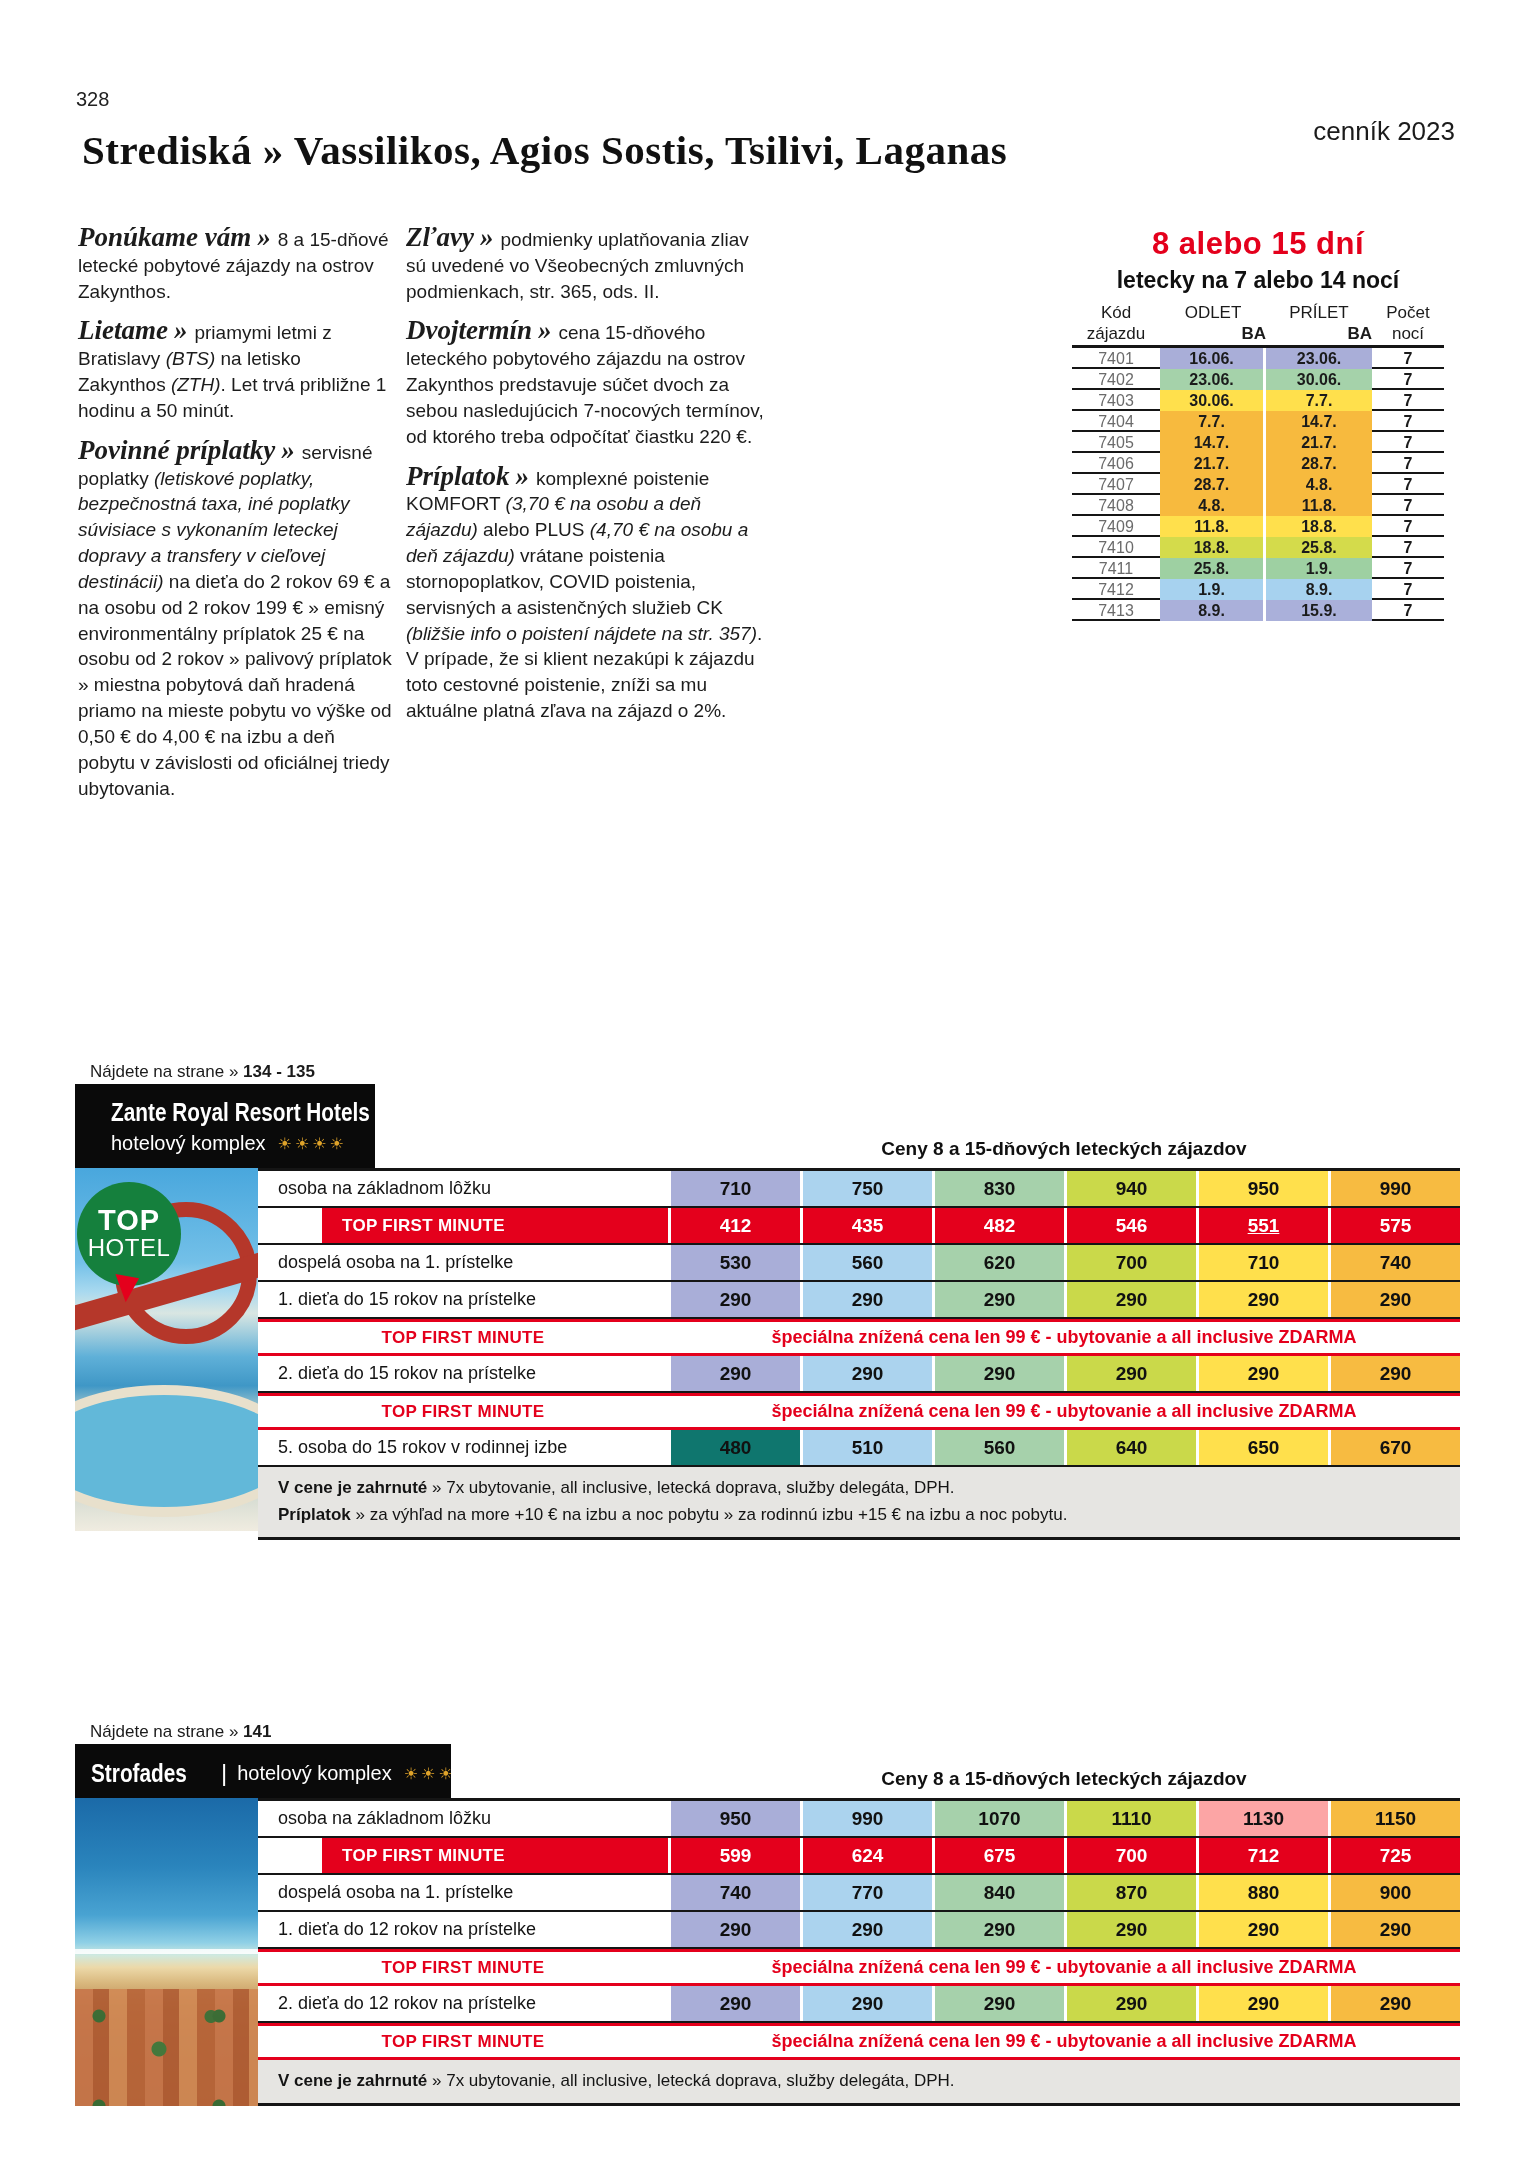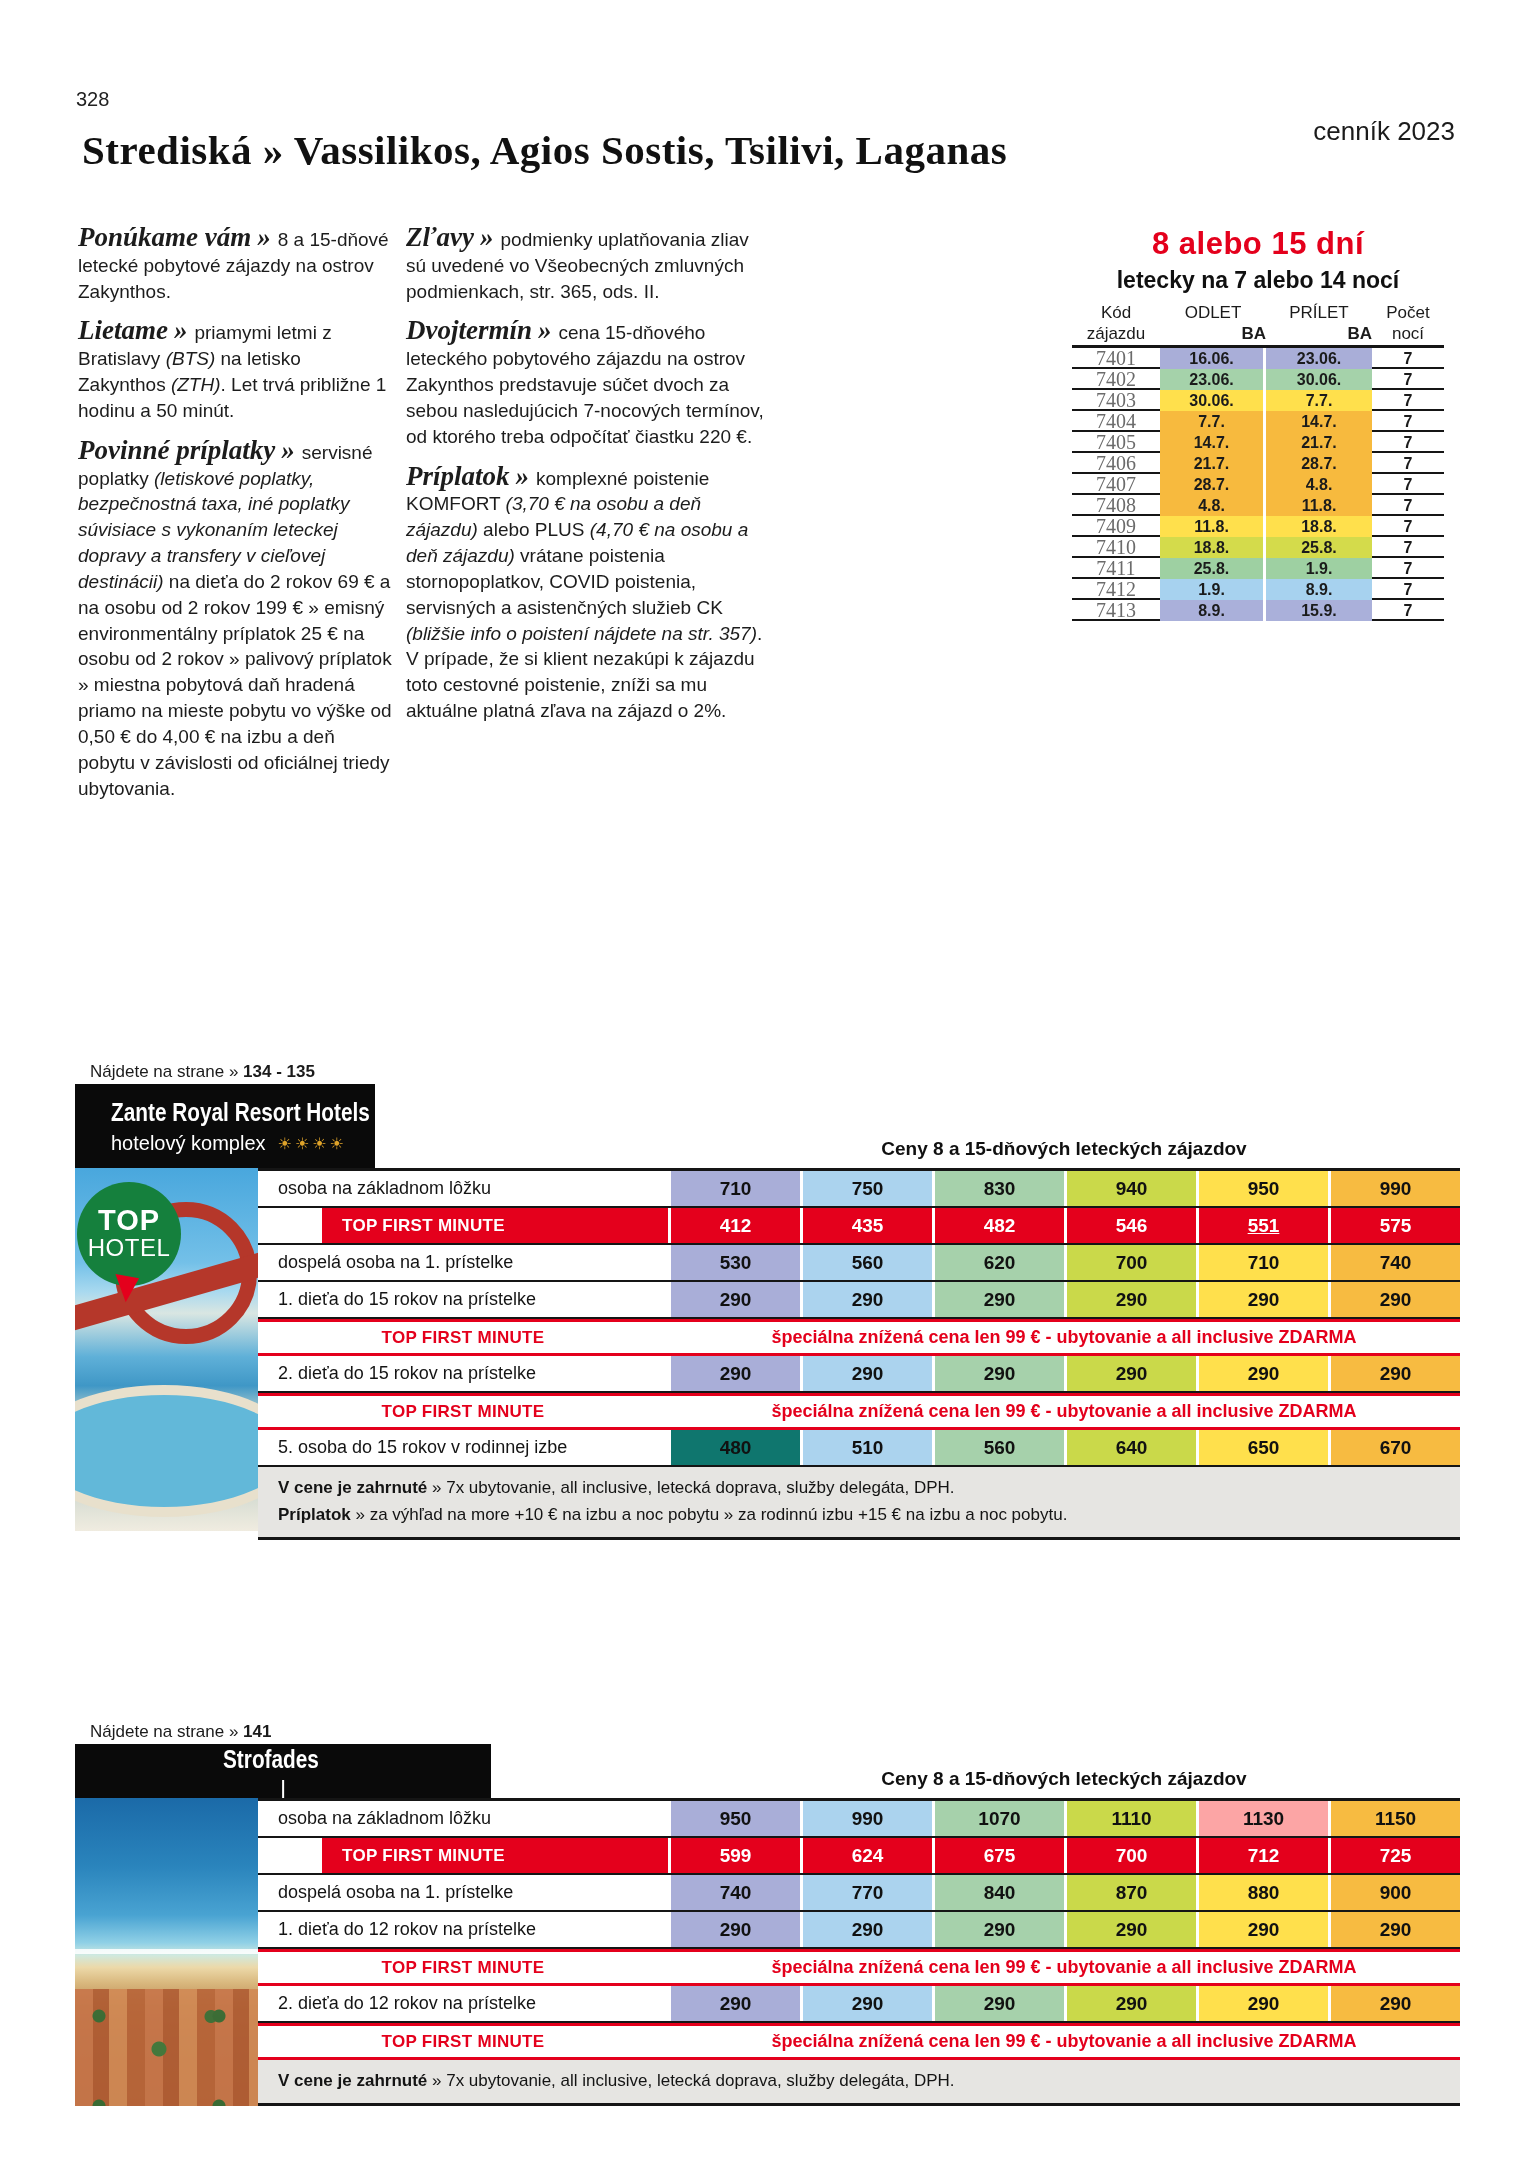--- a/index.html
+++ b/index.html
@@ -24,21 +24,21 @@
   
   .flight { position:absolute; left:1072px; top:226px; width:372px; }
   .f-title { text-align:center; font-size:31px; font-weight:700; color:#e4001c; letter-spacing:0.5px; }
   .f-sub { text-align:center; font-size:23px; font-weight:700; color:#101010; margin-top:5px; }
   .fgrid { display:grid; grid-template-columns:88px 106px 106px 72px; }
   .fhead { margin-top:8px; border-bottom:3px solid #151515; }
   .fh { text-align:center; font-size:17px; line-height:1.25; }
   .fh span { display:block; }
   .fh .bold { font-weight:700;text-align:right; }
   .frow { display:grid; grid-template-columns:88px 106px 106px 72px; height:21px; border-bottom:2px solid #151515; }
-  .fcode { text-align:center; font-size:20px; color:#6b6b6b; line-height:21px;font-family:Liberation Serif, serif; }
+  .fcode { text-align:center; font-size:16px; color:#6b6b6b; line-height:21px; }
   .fdate { text-align:center; font-size:16px; font-weight:700; line-height:21px; }
   .fdate.dep { border-right:3px solid #fff; }
   .fnights { text-align:center; font-size:16px; font-weight:700; line-height:21px; }
 
   
   .hotel { position:absolute; left:75px; width:1385px; }
   .crumb { position:absolute; left:15px; top:0; font-size:17px; color:#1b1b1b; }
   .crumb b { font-weight:700; }
   .hbox { position:absolute; left:0; top:22px; background:#0a0a0a; color:#fff; overflow:hidden; }
   .hbox.stacked { padding:13px 18px 0 36px; }
@@ -294,21 +294,21 @@
             <div class="pcell" style="background: rgb(247, 187, 65);">670</div>
           </div>
           <div class="pfooter" style="background: rgb(230, 229, 226);">
             <div class="fline"><b>V cene je zahrnuté</b><span> » 7x ubytovanie, all inclusive, letecká doprava, služby delegáta, DPH.</span></div>
             <div class="fline"><b>Príplatok</b><span> » za výhľad na more +10 € na izbu a noc pobytu » za rodinnú izbu +15 € na izbu a noc pobytu.</span></div>
           </div>
         </div>
       </div>
       <div class="hotel" style="top: 1722px;">
         <div class="crumb"><span>Nájdete na strane » </span><b>141</b></div>
-        <div class="hbox inline" style="width: 416px; height: 58px; background: rgb(10, 10, 10); flex-direction: column;">
+        <div class="hbox inline" style="width: 376px; height: 58px; background: rgb(10, 10, 10);">
           <span class="hname">Strofades</span>
           <span class="hsep">|</span>
           <span class="hsublabel">hotelový komplex</span>
           <span class="suns" style="color: rgb(223, 163, 42);">☀☀☀☀</span>
         </div>
         <div class="ceny" style="top: 46px;">Ceny 8 a 15-dňových leteckých zájazdov</div>
         <div class="photo beach" style="top: 76px; height: 308px;"></div>
         <div class="ptable" style="top: 76px;">
           <div class="prow prices">
             <div class="plabel">osoba na základnom lôžku</div>

